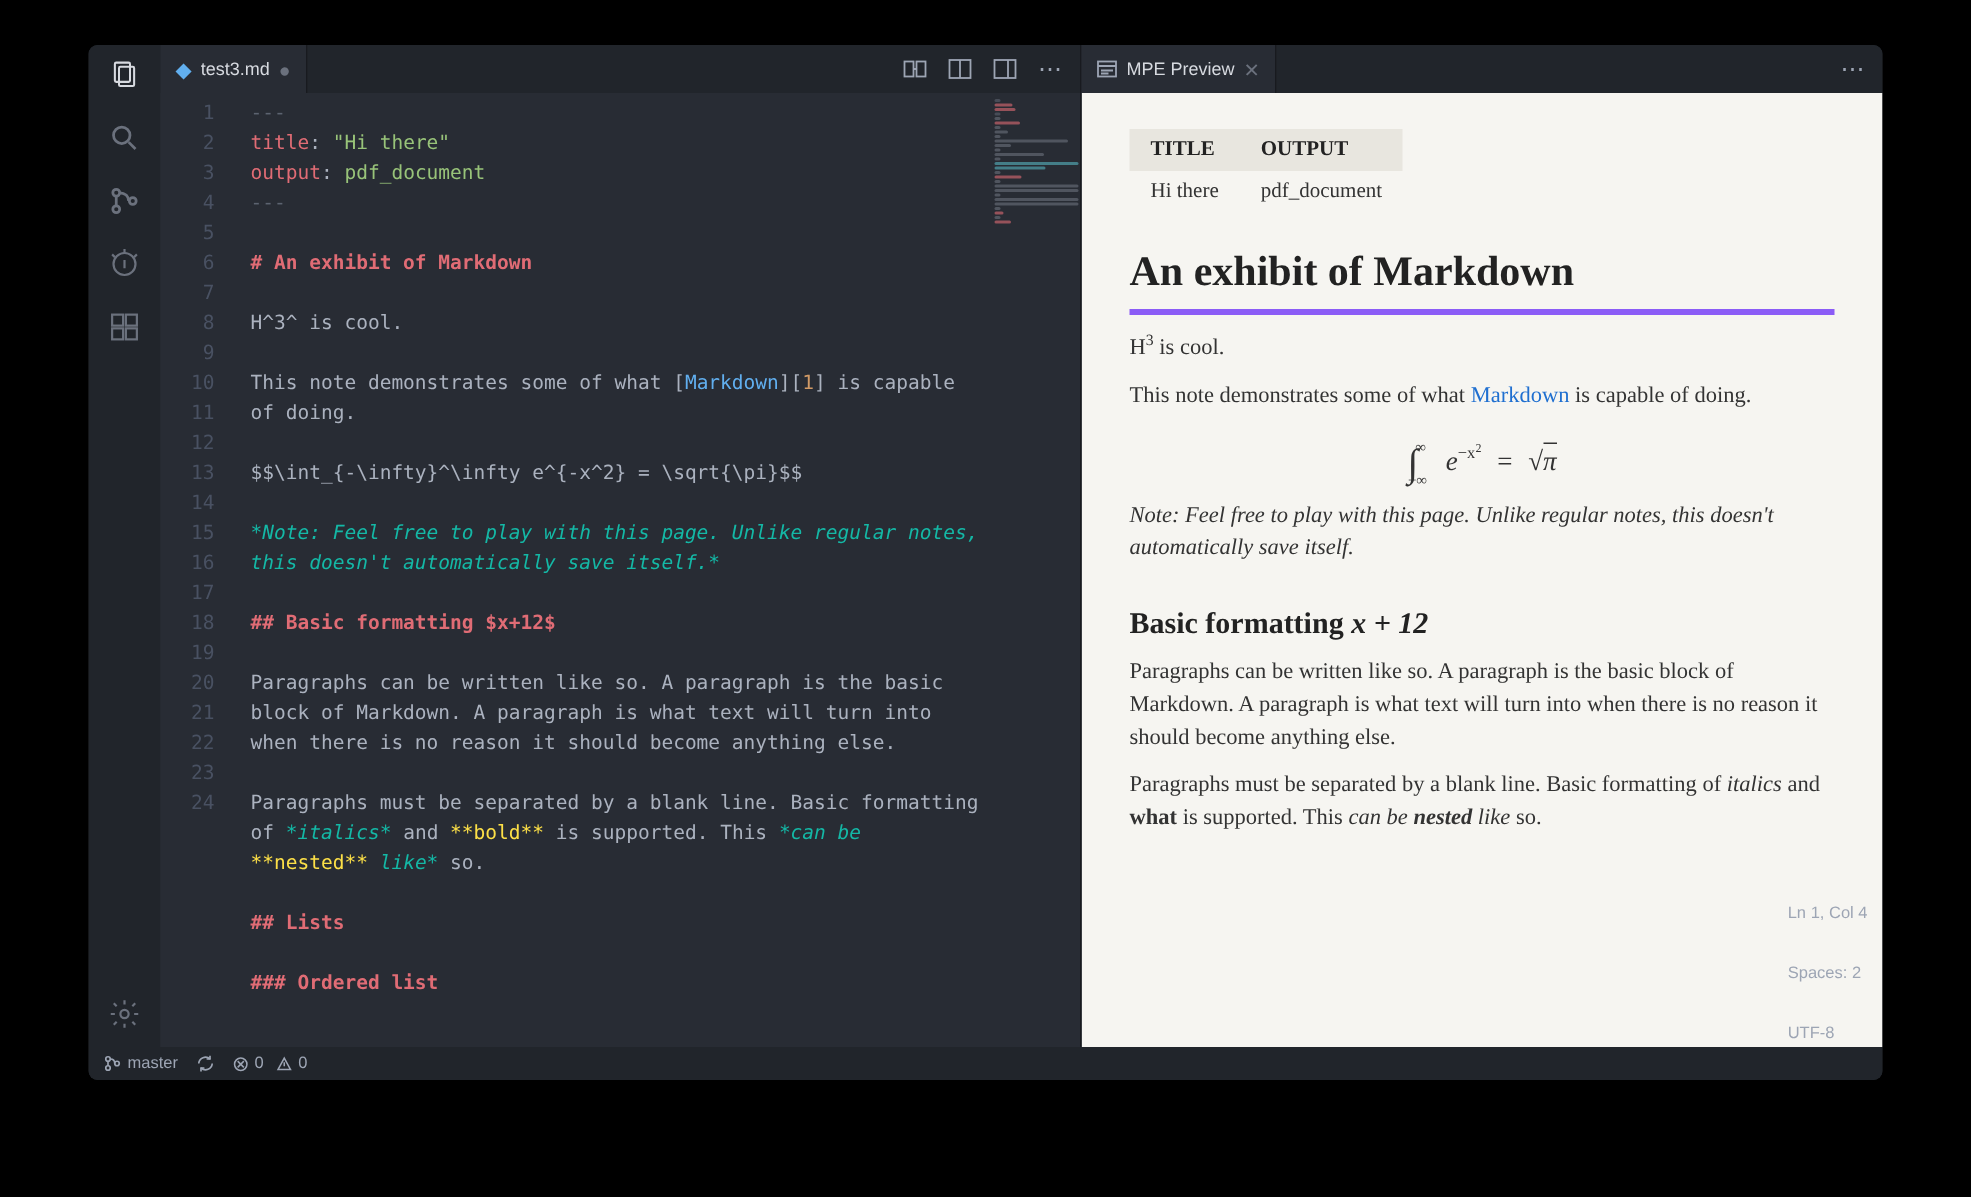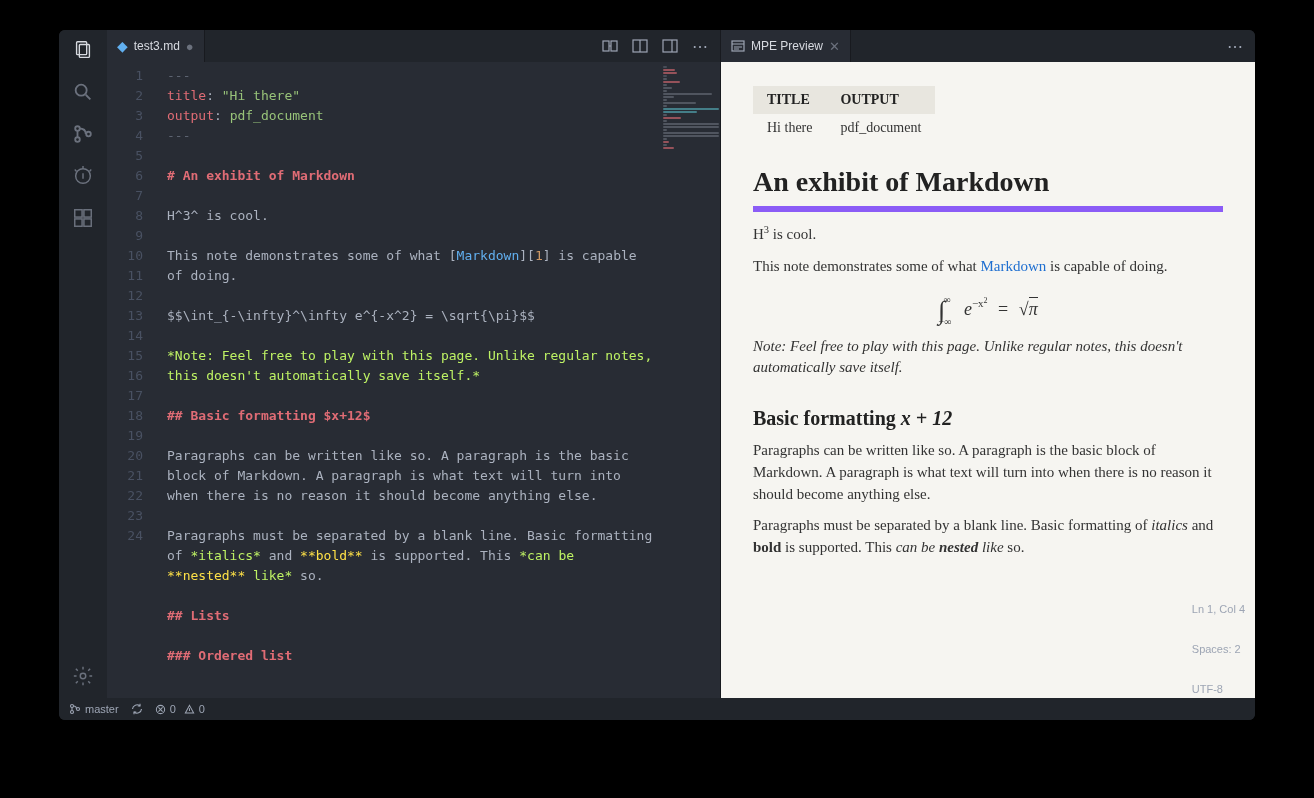--- a/index.html
+++ b/index.html
@@ -77,42 +77,42 @@
 .code {
   flex: 1; padding: 4px 0 0 12px; font-family: Menlo, Consolas, monospace;
   font-size: 13px; line-height: 20px; color: #abb2bf; white-space: pre-wrap;
   overflow: hidden;
 }
 .code .c-gray { color: #5c6370; }
 .code .c-red { color: #e06c75; }
 .code .c-green { color: #98c379; }
 .code .c-blue { color: #61afef; }
 .code .c-orange { color: #d19a66; }
-.code .c-cyan { color: #bef264; }
+.code .c-cyan { color: #14b8a6; font-style: italic; }
 .code .c-pink { color: #e06c75; font-weight: bold; }
 .code .c-white { color: #abb2bf; }
 .code .c-purple { color: #fde047; }
 .minimap {
   width: 60px; background: #282c34; padding: 4px 3px;
   display: flex; flex-direction: column; gap: 1px;
 }
 .minimap .mline { height: 2px; border-radius: 1px; opacity: 0.6; }
 .preview-pane {
   flex: 1; background: #f6f5f1; color: #333; overflow: auto;
   font-family: Georgia, "Times New Roman", serif; padding: 24px 32px;
 }
 .preview-pane table.meta { border-collapse: collapse; margin-bottom: 18px; font-size: 14px; }
 .preview-pane table.meta th {
   background: #e8e6df; padding: 6px 14px; text-align: left; font-weight: bold;
   border: none; color: #222;
 }
 .preview-pane table.meta td { padding: 6px 14px; }
 .preview-pane h1 {
   font-size: 28px; font-weight: 600; color: #222; margin: 24px 0 10px;
-  padding-bottom: 8px; border-bottom: 6px solid #8b5cf6;
+  padding-bottom: 8px; border-bottom: 4px solid #8b5cf6;
 }
 .preview-pane h2 { font-size: 20px; font-weight: 700; color: #222; margin: 28px 0 10px; }
 .preview-pane p { font-size: 15px; line-height: 1.45; margin: 10px 0; color: #333; }
 .preview-pane a { color: #1f6fd0; text-decoration: none; }
 .preview-pane .math-display { text-align: center; font-family: Georgia, serif; font-size: 18px; margin: 14px 0; }
 .preview-pane em { font-style: italic; margin-top: 32px; }
 .preview-pane strong { font-weight: bold; }
 .preview-pane .sup { font-size: 0.7em; vertical-align: super; }
 .status-bar {
   height: 22px; background: #21252b; color: #9da5b4; font-size: 11px;
@@ -324,21 +324,21 @@
 
           <p><em>Note: Feel free to play with this page. Unlike regular notes, this doesn't automatically save itself.</em></p>
 
           <h2>
             <span>Basic formatting </span><span style="font-style:italic;font-family:Georgia,serif;"><span>x</span> + 12</span>
           </h2>
 
           <p>Paragraphs can be written like so. A paragraph is the basic block of Markdown. A paragraph is what text will turn into when there is no reason it should become anything else.</p>
 
           <p>
-            <span>Paragraphs must be separated by a blank line. Basic formatting of </span><em>italics</em><span> and </span><strong>bold</strong><span> is supported. This </span><em><span>can be </span><strong>nested</strong><span> like</span></em><span> so.</span>
+            <span>Paragraphs must be separated by a blank line. Basic formatting of </span><em>italics</em><span> and </span><strong>what</strong><span> is supported. This </span><em><span>can be </span><strong>nested</strong><span> like</span></em><span> so.</span>
           </p>
         </div>
       </div>
     </div>
   </div>
 
   <div class="status-bar">
     <div class="sb-left">
       <div class="sb-item">
         <svg width="12" height="12" viewBox="0 0 16 16" fill="none" stroke="currentColor" stroke-width="1.5">

